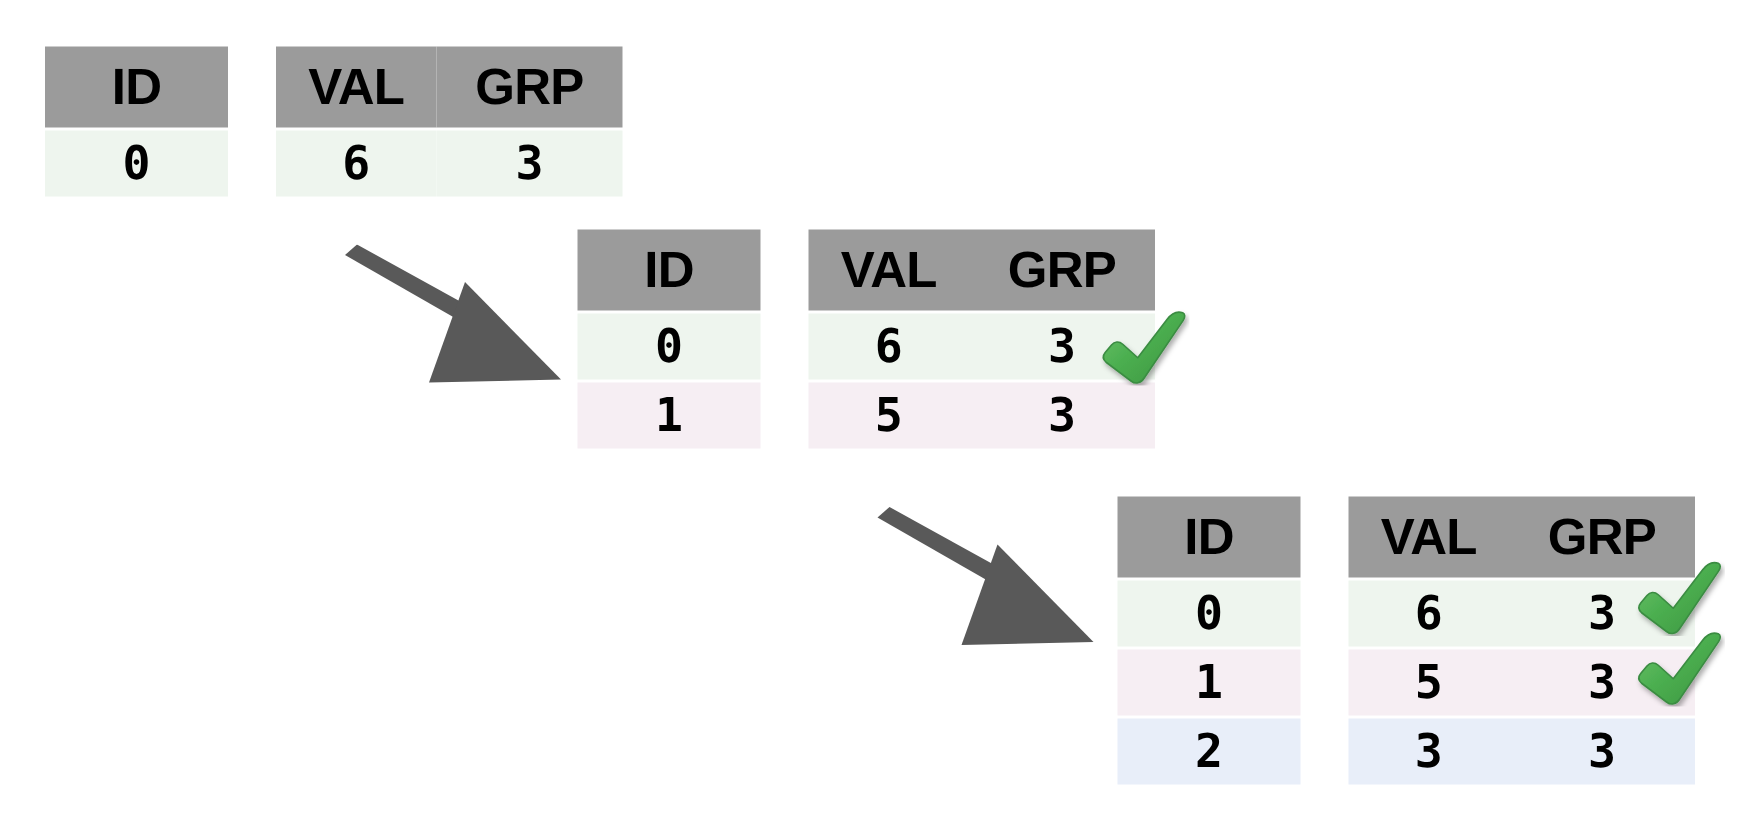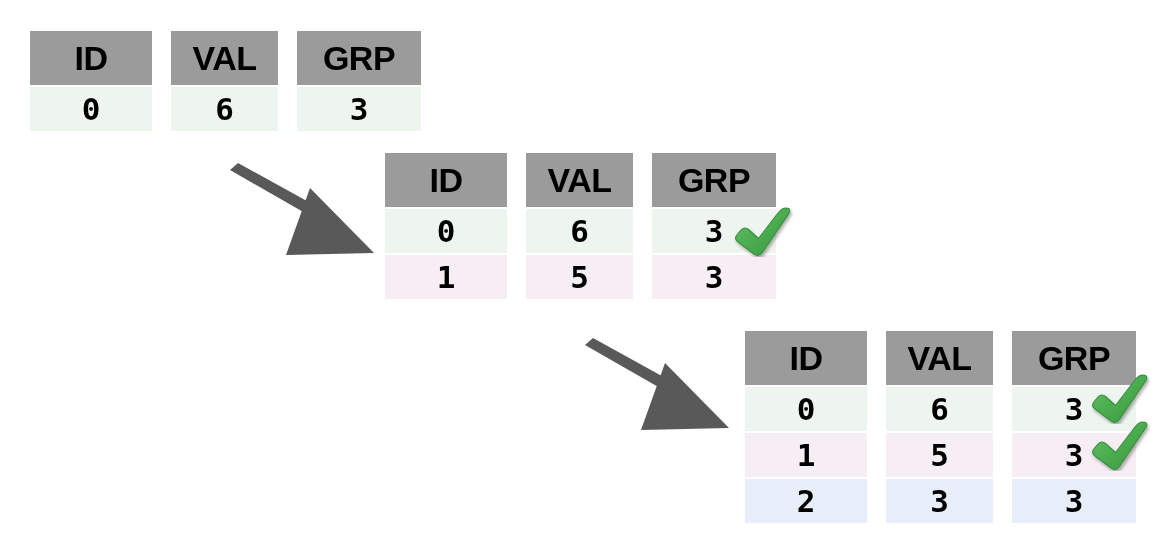--- a/index.html
+++ b/index.html
@@ -17,21 +17,21 @@
 
   
   .table-block {
     position: absolute;
     display: flex;
     flex-direction: column;
     gap: 2px;
   }
   .table-row {
     display: flex;
-    gap: 19px;
+    gap: 0;
     justify-content: space-between;
   }
   .cell {
     box-sizing: border-box;
     display: flex;
     align-items: center;
     justify-content: center;
     text-align: center;
     line-height: 1;
   }
@@ -48,21 +48,21 @@
     font-family: "DejaVu Sans Mono", monospace;
     font-weight: bold;
     font-size: 31px;
   }
   .data-row.tone-green .cell  { background: #eef5ee; }
   .data-row.tone-pink  .cell  { background: #f6eef3; }
   .data-row.tone-blue  .cell  { background: #e8eef9; }
 
   
   .cell.col-id  { width: 122px; }
-  .cell.col-val { width: 107px; }
+  .cell.col-val { width: 107px; margin-left: 32px; }
   .cell.col-grp { width: 124px; }
 
   .header-row .cell { height: 54px; }
   .data-row   .cell { height: 44px; }
 
   
   .arrow {
     position: absolute;
     pointer-events: none;
   }

